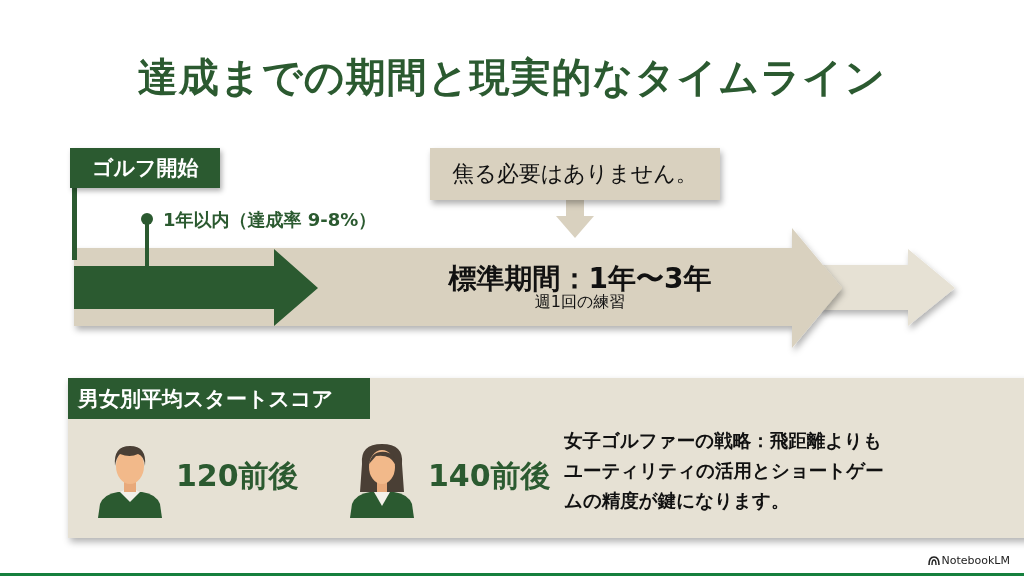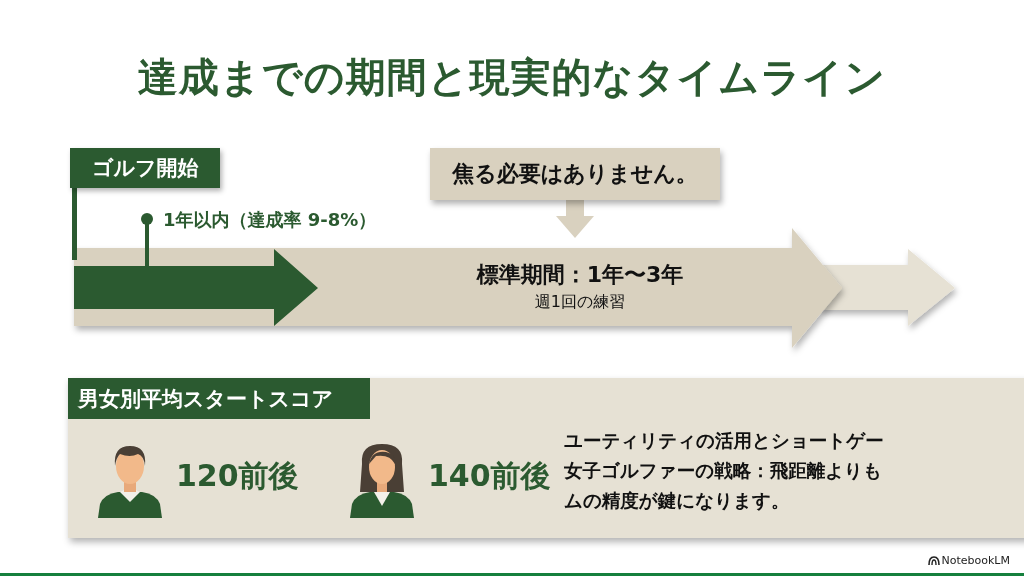--- a/index.html
+++ b/index.html
@@ -5,23 +5,23 @@
   * { margin:0; padding:0; box-sizing:border-box; }
   html, body { width:1024px; height:576px; background:#ffffff; overflow:hidden; }
   body { position:relative; font-family:"DejaVu Sans","Liberation Sans",sans-serif; }
   .frame { position:absolute; left:0; top:0; width:1024px; height:576px; background:#fff; border-bottom:3px solid #15803d; }
   .title { position:absolute; left:0; width:1024px; top:50px; text-align:center; font-size:40px; font-weight:bold; color:#2b5a30; letter-spacing:1px; }
   .start-tab { position:absolute; left:70px; top:148px; width:150px; height:40px; background:#2b5a30; color:#fff; font-size:21px; font-weight:bold; display:flex; align-items:center; padding-left:22px; box-shadow:2px 3px 5px rgba(0,0,0,0.3); }
   .start-line { position:absolute; left:72px; top:170px; width:5px; height:90px; background:#2b5a30; }
   .milestone-dot { position:absolute; left:141px; top:213px; width:12px; height:12px; border-radius:50%; background:#2b5a30; }
   .milestone-stem { position:absolute; left:145px; top:220px; width:4px; height:48px; background:#2b5a30; }
   .milestone-label { position:absolute; left:163px; top:208px; font-size:18px; font-weight:bold; color:#2b5a30; }
-  .callout { position:absolute; left:430px; top:148px; width:290px; height:52px; background:#d9d1bf; box-shadow:2px 4px 6px rgba(0,0,0,0.3); display:flex; align-items:center; justify-content:center; font-size:22px; font-weight:bold; color:#111; }
+  .callout { position:absolute; left:430px; top:148px; width:290px; height:52px; background:#d9d1bf; box-shadow:2px 4px 6px rgba(0,0,0,0.3); display:flex; align-items:center; justify-content:center; font-size:22px; font-weight:normal; color:#111; }
   .arrows { position:absolute; left:0; top:0; }
-  .period-title { position:absolute; left:420px; top:260px; width:320px; text-align:center; font-size:22px; font-weight:bold; color:#111; }
+  .period-title { position:absolute; left:420px; top:260px; width:320px; text-align:center; font-size:28px; font-weight:bold; color:#111; }
   .period-sub { position:absolute; left:420px; top:292px; width:320px; text-align:center; font-size:16px; color:#111; }
   .panel { position:absolute; left:68px; top:378px; width:972px; height:160px; background:#e6e1d4; box-shadow:2px 4px 7px rgba(0,0,0,0.3); }
   .panel-tab { position:absolute; left:0; top:0; width:302px; height:41px; background:#2b5a30; color:#fff; font-size:21px; font-weight:bold; display:flex; align-items:center; padding-left:10px; }
   .person { position:absolute; top:62px; width:72px; height:78px; }
   .score { position:absolute; top:78px; font-size:30px; font-weight:bold; color:#2b5a30; }
   .strategy { position:absolute; left:496px; top:48px; width:390px; font-size:18.5px; font-weight:bold; color:#111; line-height:30px; }
   .brand { position:absolute; right:14px; bottom:6px; font-size:11px; color:#222; display:flex; align-items:center; gap:2px; }
 </style>
 </head>
 <body>
@@ -74,22 +74,22 @@
       <path d="M16,24 Q14,4 36,4 Q58,4 56,24 L58,52 L14,52 Z" fill="#4a3f35"></path>
       <path d="M4,78 L6,64 Q10,54 24,52 L48,52 Q62,54 66,64 L68,78 Z" fill="#2b5a30"></path>
       <path d="M28,52 L36,66 L44,52 Z" fill="#f4f1ea"></path>
       <rect x="31" y="40" width="10" height="12" fill="#e8a97a"></rect>
       <ellipse cx="36" cy="27" rx="13" ry="17" fill="#f2b98a"></ellipse>
       <path d="M23,24 Q26,10 40,12 Q50,14 49,24 Q44,14 30,16 Z" fill="#4a3f35"></path>
     </svg>
     <div class="score" style="left:360px">140前後</div>
 
     <div class="strategy">
+      <div>女子ゴルファーの戦略：飛距離よりも</div>
       <div>ユーティリティの活用とショートゲー</div>
-      <div>女子ゴルファーの戦略：飛距離よりも</div>
       <div>ムの精度が鍵になります。</div>
     </div>
   </div>
 
   <div class="brand">
     <svg width="12" height="9" viewBox="0 0 12 9">
       <path d="M1,9 Q1,1 6,1 Q11,1 11,9" fill="none" stroke="#222" stroke-width="1.6"></path>
       <path d="M4,9 Q4,4 6,4 Q8,4 8,9" fill="none" stroke="#222" stroke-width="1.4"></path>
     </svg>
     <span>NotebookLM</span>

